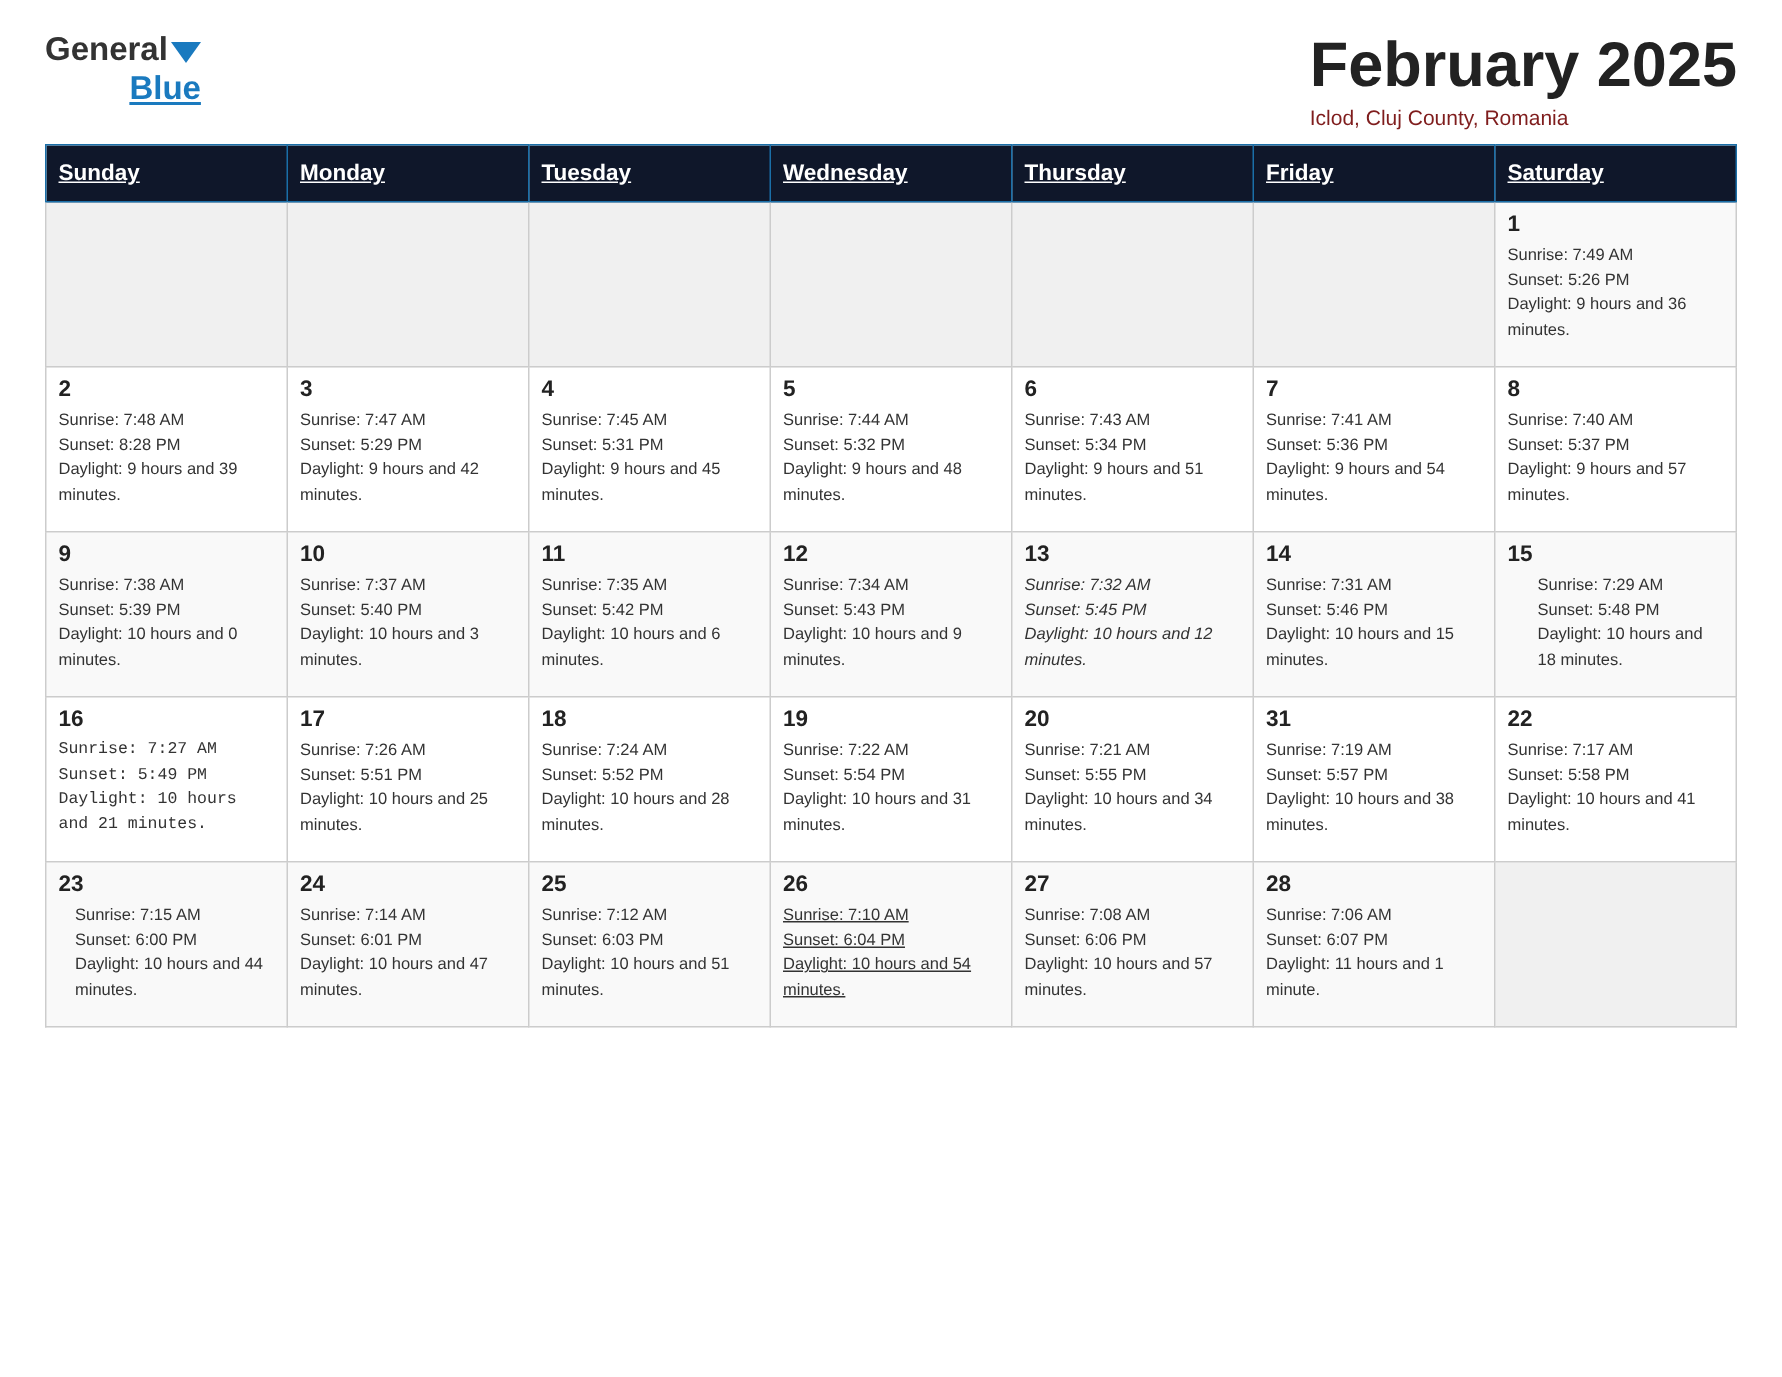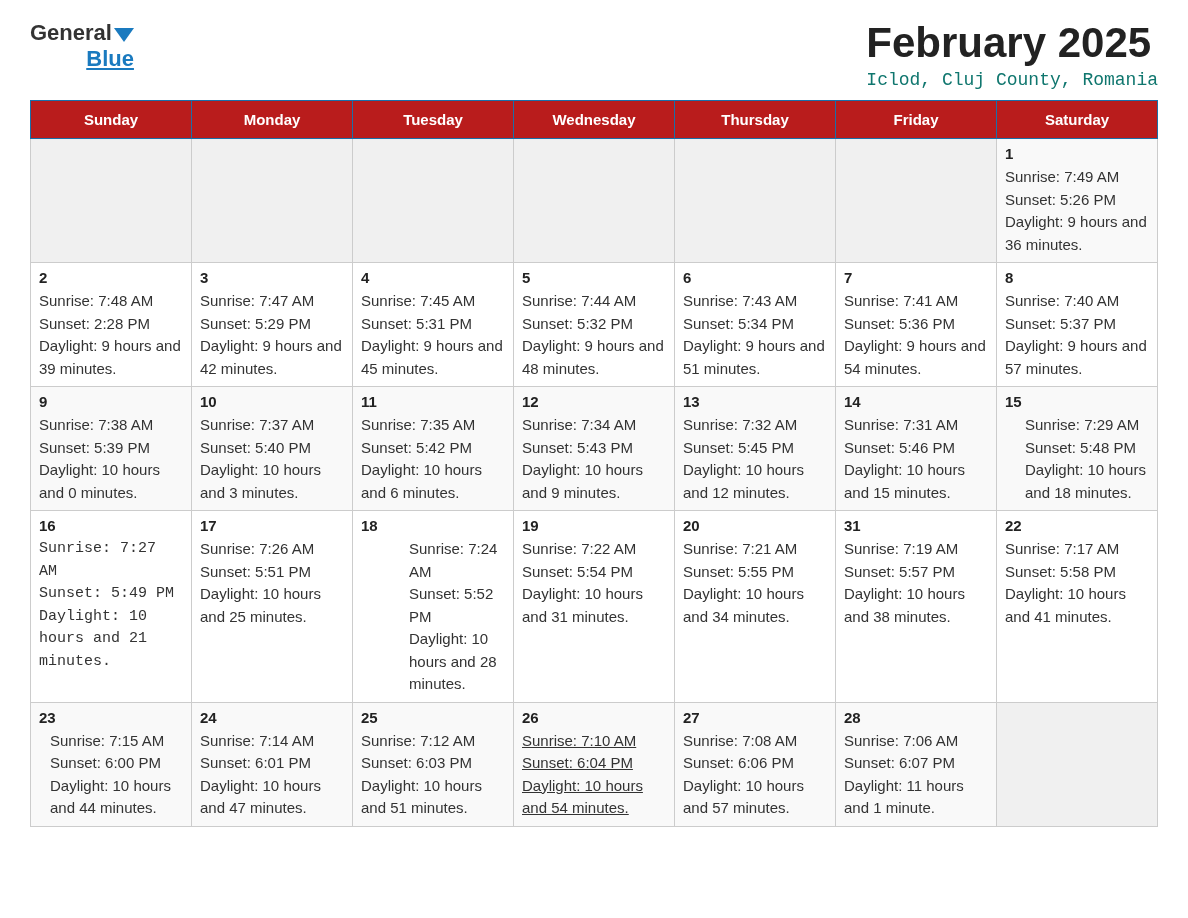--- a/index.html
+++ b/index.html
@@ -46,55 +46,55 @@
     }
     .title-section {
     }
     .month-title {
       font-size: 42px;
       font-weight: bold;
       color: #222;
       line-height: 1.1;
     }
     .location {
-      font-size: 18px;
-      color: #0f766e;
+      font-size: 14px;
+      color: #7f1d1d;
       margin-top: 4px;
-      font-family: Liberation Mono, monospace;
     }
     table {
       width: 100%;
       border-collapse: collapse;
       margin-top: 10px;
     }
     th {
-      background-color: #b91c1c;
+      background-color: #0f172a;
       color: #fff;
       font-size: 15px;
       font-weight: bold;
       padding: 10px 8px;
-      text-align: center;
+      text-align: left;
       border: 1px solid #1a6fa8;
+      text-decoration: underline;
     }
     td {
       vertical-align: top;
       padding: 6px 8px;
       border: 1px solid #ccc;
       width: 14.28%;
       min-height: 100px;
       height: 110px;
     }
     .day-number {
       font-size: 15px;
       font-weight: bold;
       color: #222;
       margin-bottom: 4px;
     }
     .day-info {
-      font-size: 15px;
+      font-size: 11px;
       color: #333;
       line-height: 1.5;
     }
     tr td {
       background: #fff;
     }
     tr:nth-child(odd) td {
       background: #f9f9f9;
     }
     tr:nth-child(even) td {
@@ -145,21 +145,21 @@
           <div class="day-number">1</div>
           <div class="day-info" style="white-space: pre-line;">Sunrise: 7:49 AM
 Sunset: 5:26 PM
 Daylight: 9 hours and 36 minutes.</div>
         </td>
       </tr>
       <tr>
         <td>
           <div class="day-number">2</div>
           <div class="day-info" style="white-space: pre-line;">Sunrise: 7:48 AM
-Sunset: 2:28 PM
+Sunset: 8:28 PM
 Daylight: 9 hours and 39 minutes.</div>
         </td>
         <td>
           <div class="day-number">3</div>
           <div class="day-info" style="white-space: pre-line;">Sunrise: 7:47 AM
 Sunset: 5:29 PM
 Daylight: 9 hours and 42 minutes.</div>
         </td>
         <td>
           <div class="day-number">4</div>
@@ -212,21 +212,21 @@
 Daylight: 10 hours and 6 minutes.</div>
         </td>
         <td>
           <div class="day-number">12</div>
           <div class="day-info" style="white-space: pre-line;">Sunrise: 7:34 AM
 Sunset: 5:43 PM
 Daylight: 10 hours and 9 minutes.</div>
         </td>
         <td>
           <div class="day-number">13</div>
-          <div class="day-info" style="white-space: pre-line;">Sunrise: 7:32 AM
+          <div class="day-info" style="white-space: pre-line; font-style: italic;">Sunrise: 7:32 AM
 Sunset: 5:45 PM
 Daylight: 10 hours and 12 minutes.</div>
         </td>
         <td>
           <div class="day-number">14</div>
           <div class="day-info" style="white-space: pre-line;">Sunrise: 7:31 AM
 Sunset: 5:46 PM
 Daylight: 10 hours and 15 minutes.</div>
         </td>
         <td>
@@ -244,21 +244,21 @@
 Daylight: 10 hours and 21 minutes.</div>
         </td>
         <td>
           <div class="day-number">17</div>
           <div class="day-info" style="white-space: pre-line;">Sunrise: 7:26 AM
 Sunset: 5:51 PM
 Daylight: 10 hours and 25 minutes.</div>
         </td>
         <td>
           <div class="day-number">18</div>
-          <div class="day-info" style="white-space: pre-line; margin-left: 48px;">Sunrise: 7:24 AM
+          <div class="day-info" style="white-space: pre-line;">Sunrise: 7:24 AM
 Sunset: 5:52 PM
 Daylight: 10 hours and 28 minutes.</div>
         </td>
         <td>
           <div class="day-number">19</div>
           <div class="day-info" style="white-space: pre-line;">Sunrise: 7:22 AM
 Sunset: 5:54 PM
 Daylight: 10 hours and 31 minutes.</div>
         </td>
         <td>

